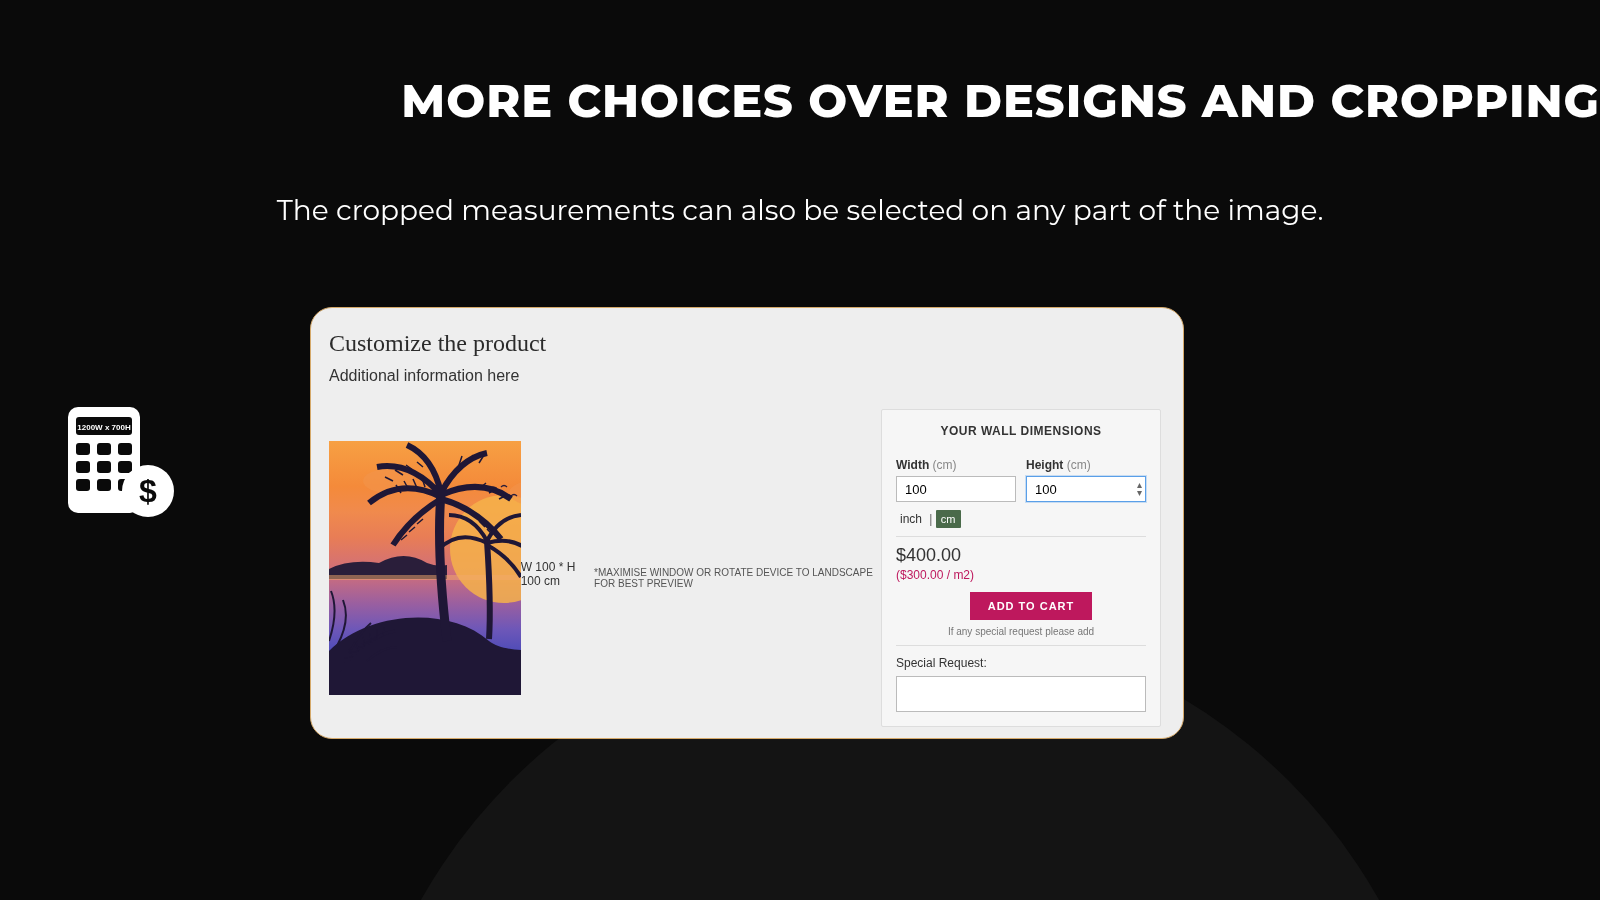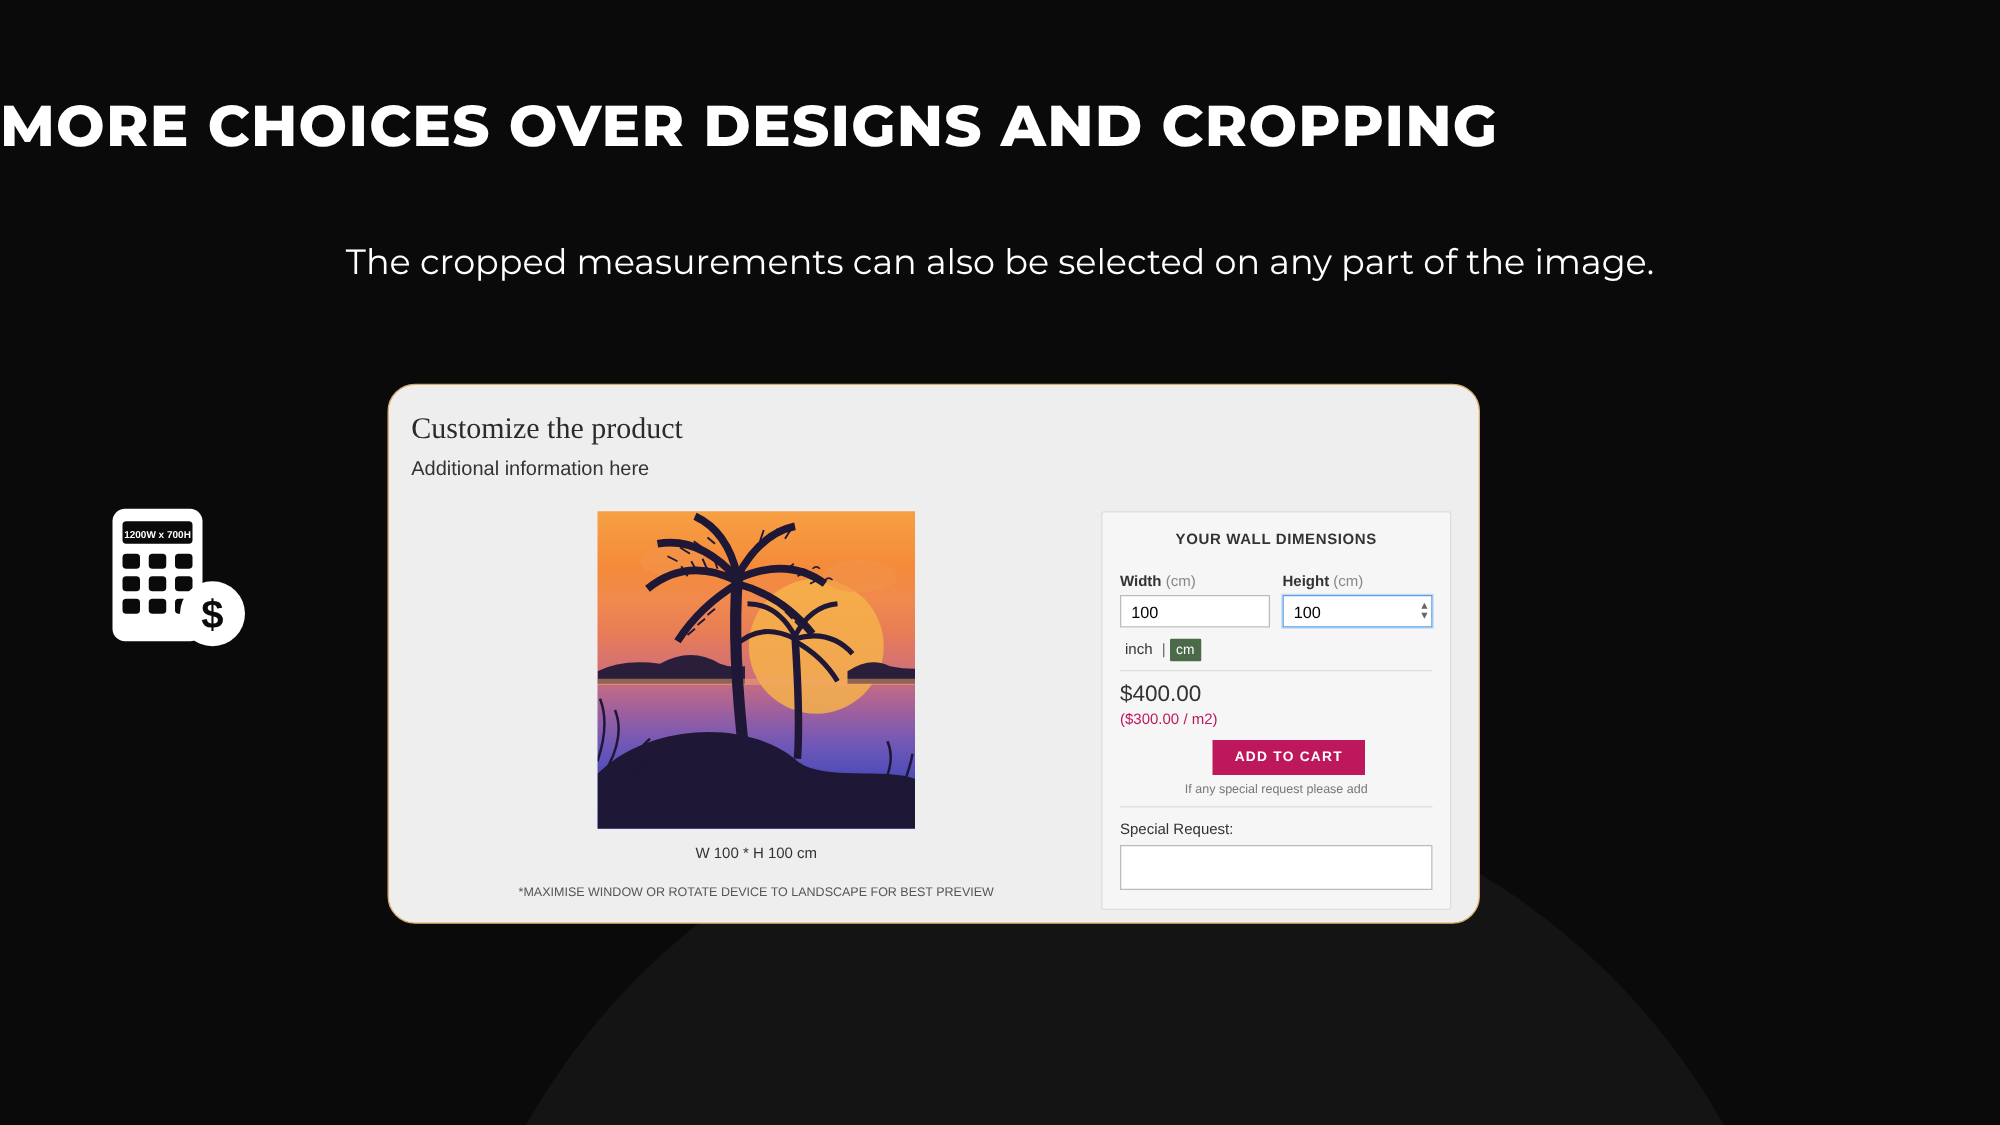--- a/index.html
+++ b/index.html
@@ -6,36 +6,36 @@
   body {
     width: 1600px;
     height: 900px;
     background: #0a0a0a;
     font-family: 'Montserrat', -apple-system, BlinkMacSystemFont, sans-serif;
     color: #fff;
     overflow: hidden;
     position: relative;
   }
   .main-title {
-    text-align: left;
+    text-align: right;
     font-size: 46px;
     font-weight: 800;
     letter-spacing: 1px;
     margin-top: 72px;
   }
   .subtitle {
     text-align: center;
     font-size: 28px;
     font-weight: 400;
     margin-top: 55px;
     line-height: 1.9;
   }
   .calc-icon {
     position: absolute;
-    left: 86px;
+    left: 64px;
     top: 405px;
   }
   .card {
     position: absolute;
     left: 310px;
     top: 307px;
     width: 874px;
     height: 432px;
     background: #eeeeee;
     border: 1px solid #d5a96a;
@@ -56,21 +56,21 @@
     margin-top: 10px;
     font-family: Arial, sans-serif;
   }
   .card-body {
     display: flex;
     margin-top: 24px;
   }
   .preview-col {
     flex: 1;
     display: flex;
-    flex-direction: column;
+    flex-direction: row;
     align-items: center;
   }
   .preview-img {
     width: 254px;
     height: 254px;
     background: linear-gradient(to bottom, #f7a043 0%, #f48a3a 18%, #f08a4d 28%, #e87d56 38%, #cf6e7b 52%, #9a5fa0 64%, #6e57b8 74%, #4b4bb8 84%, #3a3a9f 100%);
     position: relative;
     overflow: hidden;
   }
   .preview-caption {

